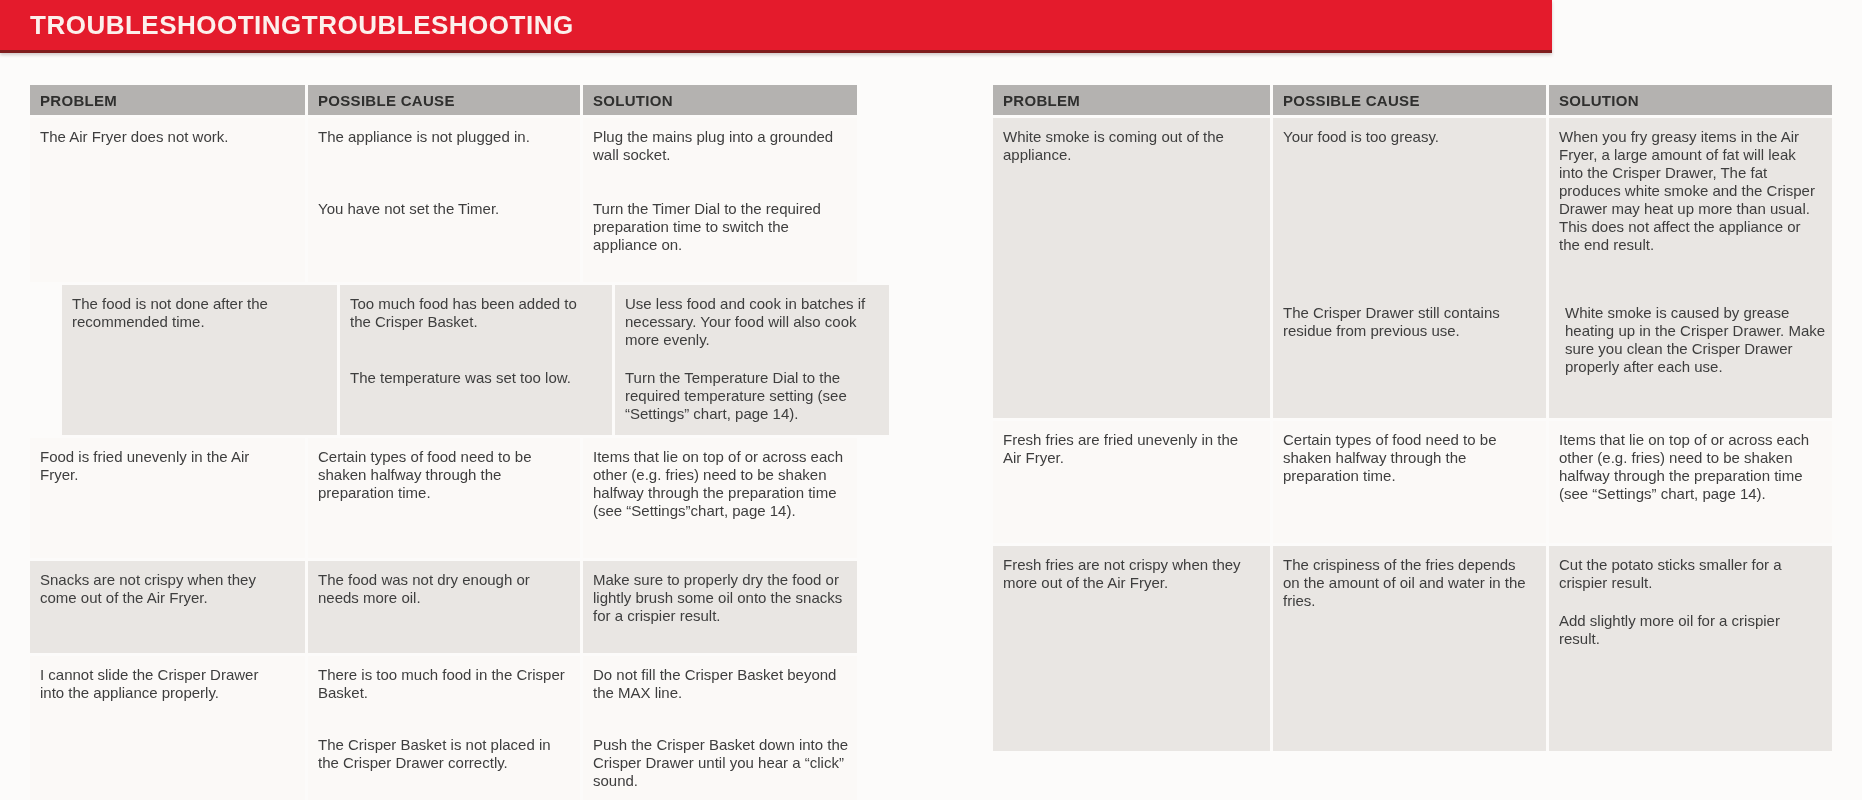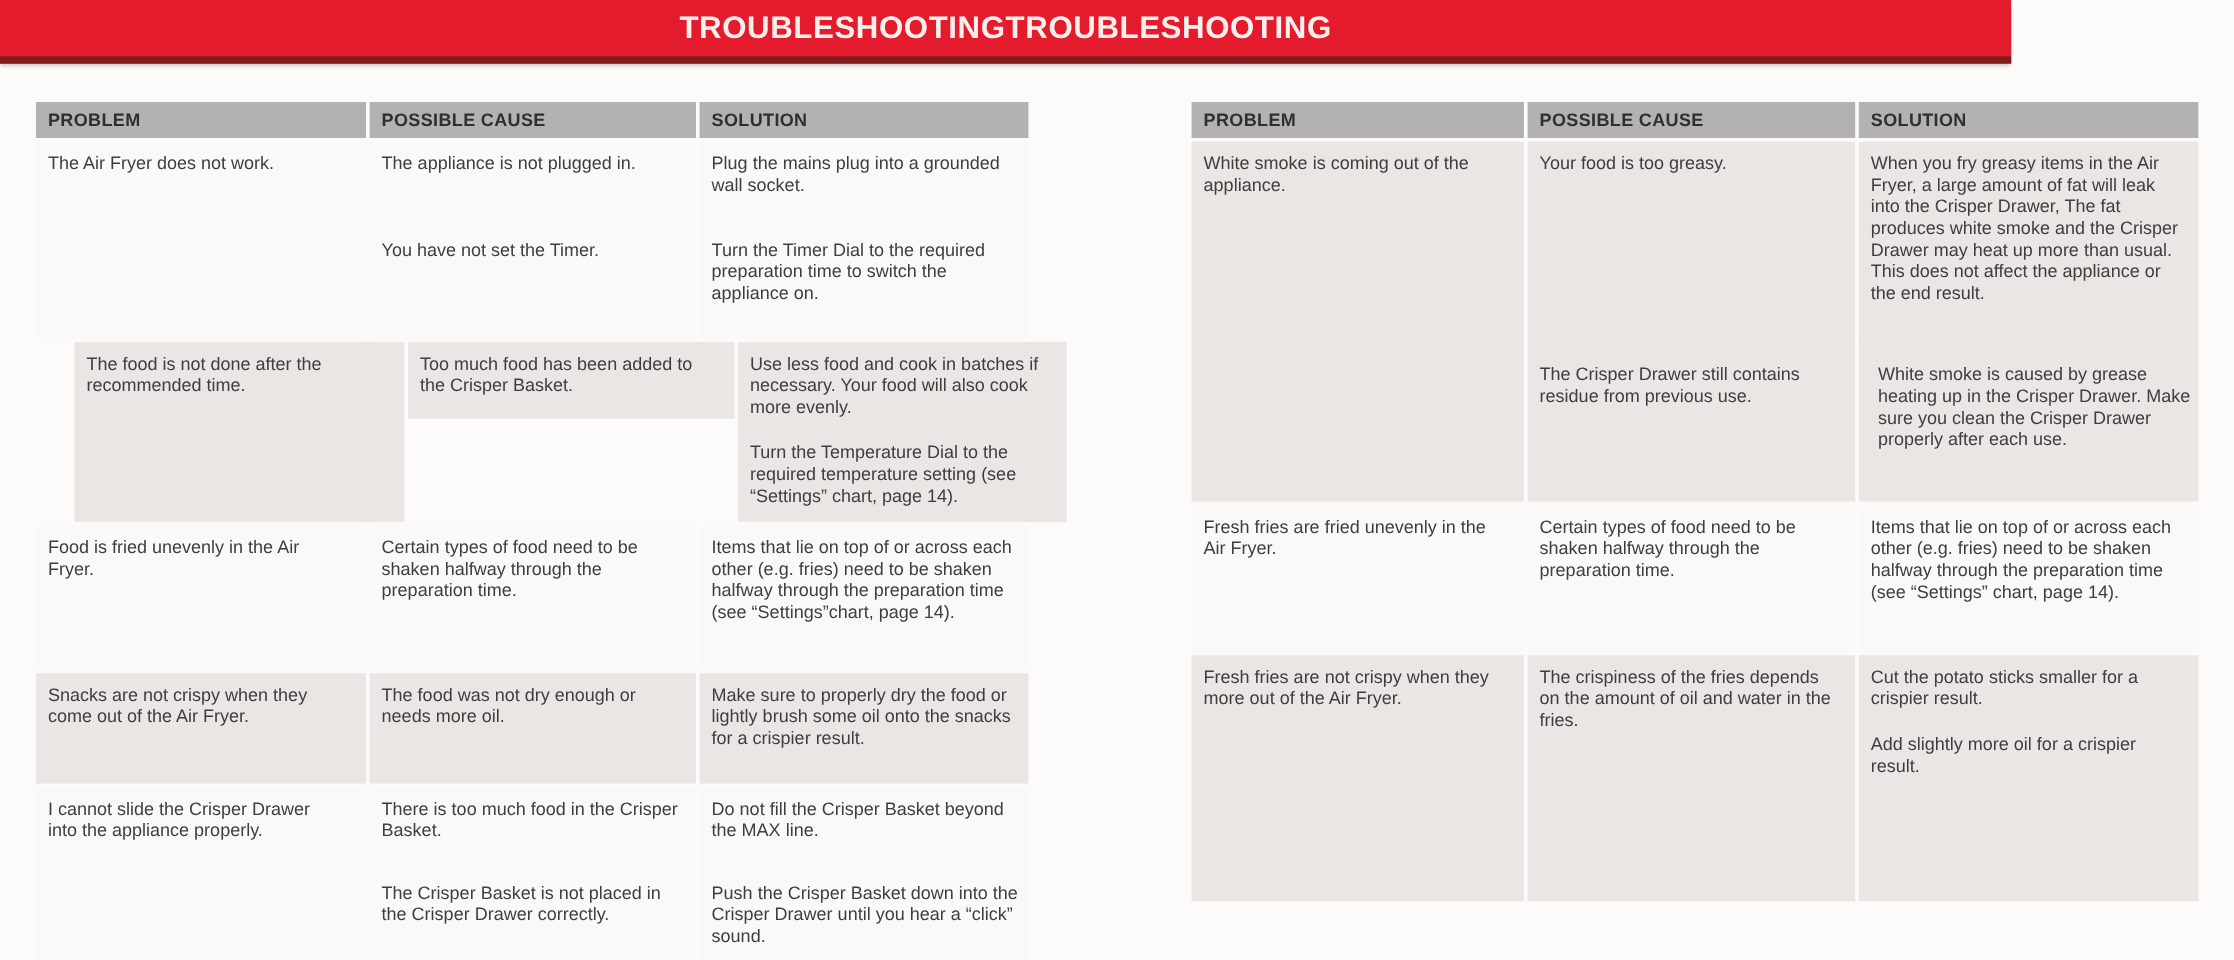--- a/index.html
+++ b/index.html
@@ -3,24 +3,24 @@
 <meta charset="utf-8">
 <style>
   html,body{margin:0;padding:0;}
   body{
     width:1862px;height:800px;overflow:hidden;position:relative;
     background:#fcfbfa;color:#3e3e3e;
     font-family:"Liberation Sans", sans-serif;
   }
   
   .banner{
-    position:absolute;top:0;left:0;width:1676px;height:53px;
-    background:#e41b2c;border-bottom:6px solid #7f1d1d;
+    position:absolute;top:0;left:0;width:1552px;height:53px;
+    background:#e41b2c;border-bottom:3px solid #7f1d1d;
     box-shadow:0 2px 3px rgba(90,60,60,.25);
-    display:flex;justify-content:center;align-items:center;
+    display:flex;justify-content:flex-start;align-items:center;
     padding:0 30px;box-sizing:border-box;
   }
   .banner-title{
     color:#fcf0ec;font-weight:bold;font-size:26px;letter-spacing:.5px;
     white-space:nowrap;
   }
   
   .ts-table{position:absolute;top:85px;}
   .tbl-left{left:30px;width:827px;}
   .tbl-right{left:993px;width:839px;}
@@ -90,20 +90,23 @@
       </div>
       <div class="t-row shaded">
         <div class="cell problem-cell lastpair" style="grid-area: 1 / 1 / span 2;">
           <p>The food is not done after the recommended time.</p>
         </div>
         <div class="cell cause-cell" style="grid-area: 1 / 2;">
           <p>Too much food has been added to the Crisper Basket.</p>
         </div>
         <div class="cell solution-cell" style="grid-area: 1 / 3;">
           <p>Use less food and cook in batches if necessary. Your food will also cook more evenly.</p>
+        </div>
+        <div class="cell cause-cell later lastpair" style="grid-area: 2 / 2;">
+          <p>The temperature was set too low.</p>
         </div>
         <div class="cell solution-cell later lastpair" style="grid-area: 2 / 3;">
           <p>Turn the Temperature Dial to the required temperature setting (see “Settings” chart, page 14).</p>
         </div>
       </div>
       <div class="t-row">
         <div class="cell problem-cell lastpair" style="grid-area: 1 / 1 / span 1;">
           <p>Food is fried unevenly in the Air Fryer.</p>
         </div>
         <div class="cell cause-cell lastpair" style="grid-area: 1 / 2;">

